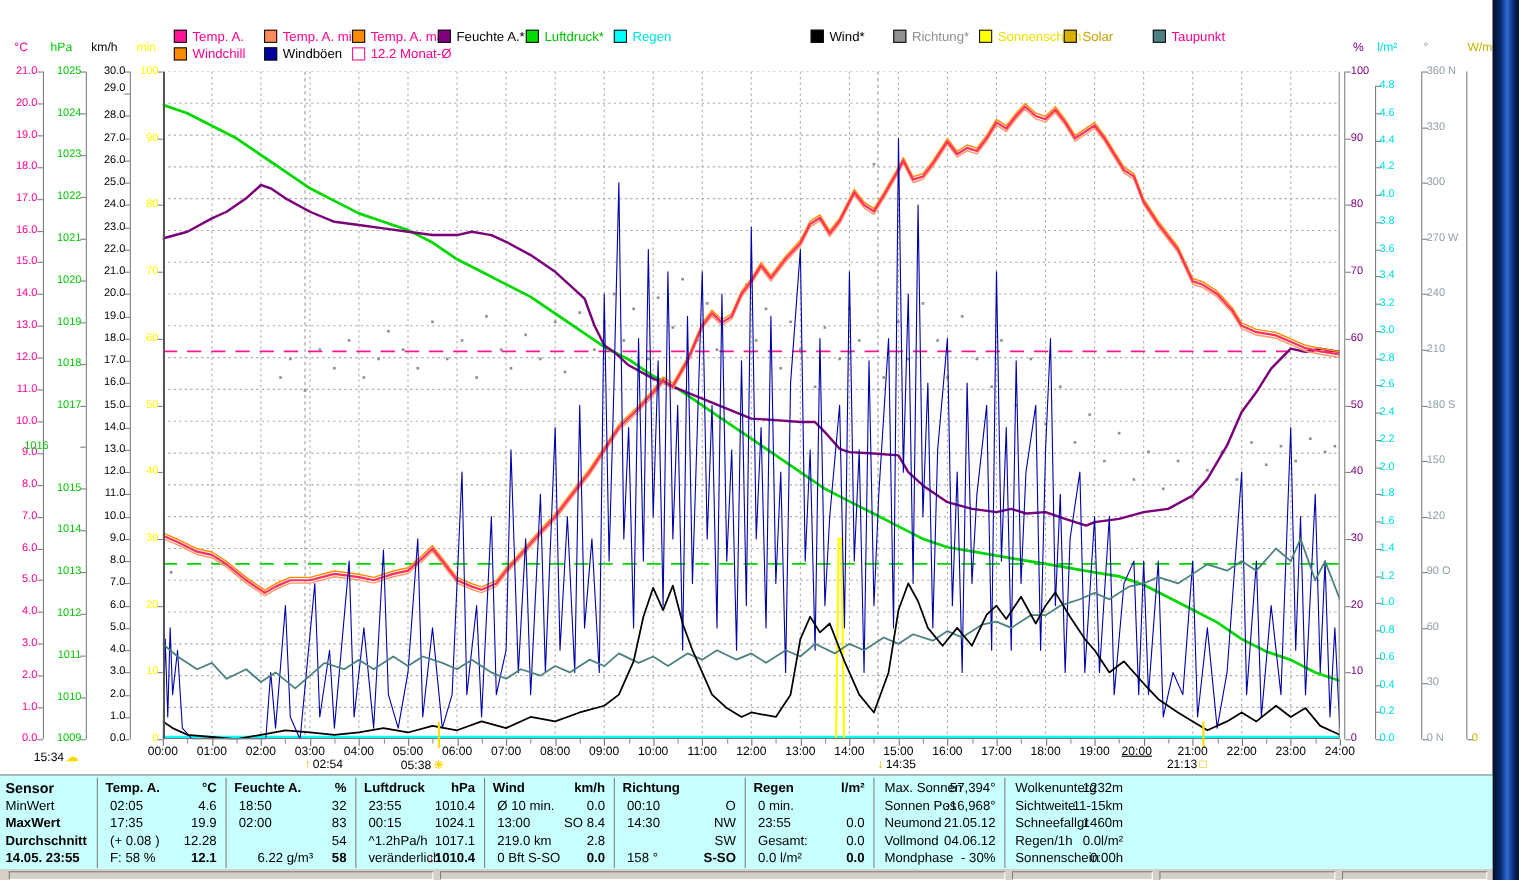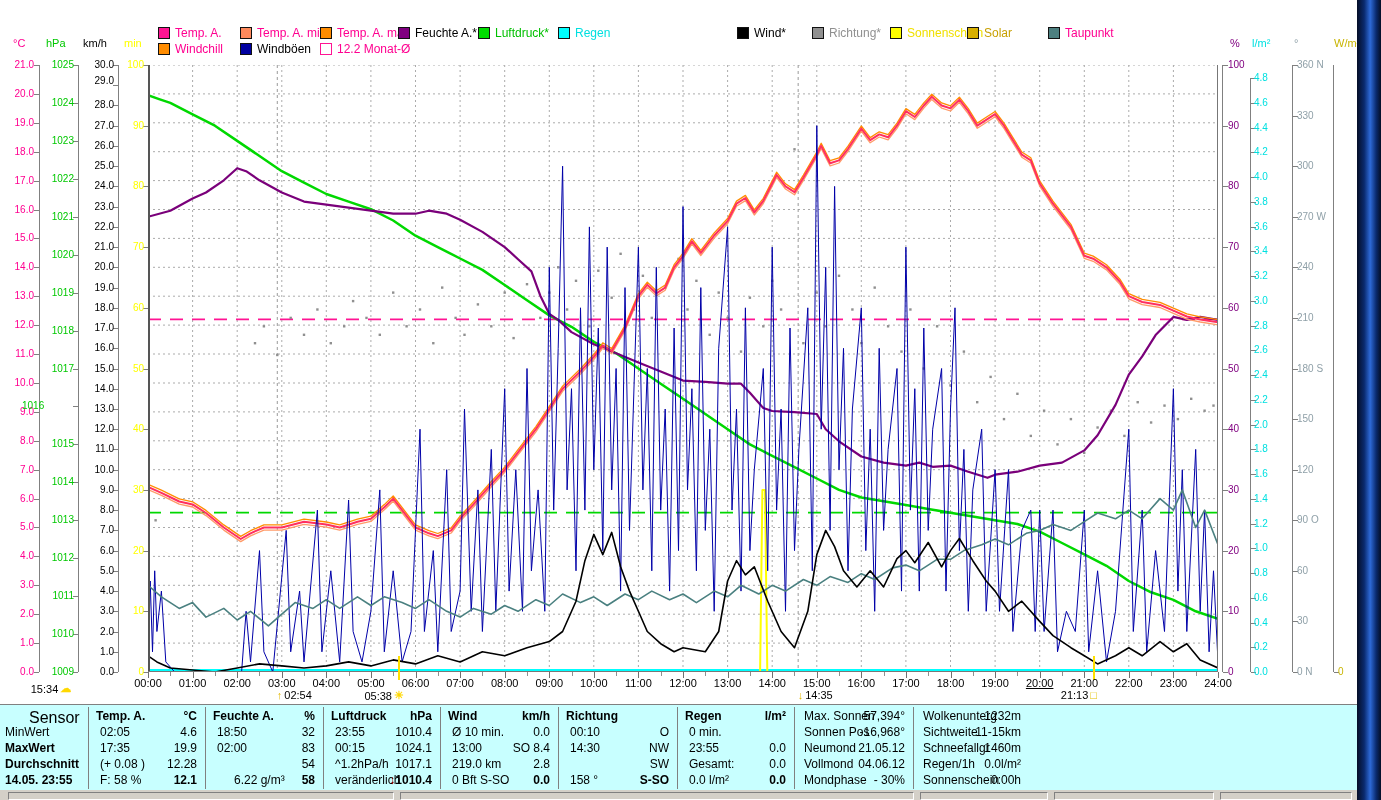--- a/index.html
+++ b/index.html
@@ -541,21 +541,21 @@
       <div style="position: absolute; left: 796.75px; top: 677px; width: 40px; text-align: center; font-size: 11px;">15:00</div>
       <div style="position: absolute; left: 861.333px; top: 672px; width: 1px; height: 6px; background: rgb(112, 112, 112);"></div>
       <div style="position: absolute; left: 841.333px; top: 677px; width: 40px; text-align: center; font-size: 11px;">16:00</div>
       <div style="position: absolute; left: 905.917px; top: 672px; width: 1px; height: 6px; background: rgb(112, 112, 112);"></div>
       <div style="position: absolute; left: 885.917px; top: 677px; width: 40px; text-align: center; font-size: 11px;">17:00</div>
       <div style="position: absolute; left: 950.5px; top: 672px; width: 1px; height: 6px; background: rgb(112, 112, 112);"></div>
       <div style="position: absolute; left: 930.5px; top: 677px; width: 40px; text-align: center; font-size: 11px;">18:00</div>
       <div style="position: absolute; left: 995.083px; top: 672px; width: 1px; height: 6px; background: rgb(112, 112, 112);"></div>
       <div style="position: absolute; left: 975.083px; top: 677px; width: 40px; text-align: center; font-size: 11px;">19:00</div>
       <div style="position: absolute; left: 1039.67px; top: 672px; width: 1px; height: 6px; background: rgb(112, 112, 112);"></div>
-      <div style="position: absolute; left: 1019.67px; top: 677px; width: 40px; text-align: center; font-size: 11px; text-decoration: underline;">20:00</div>
+      <div style="position: absolute; left: 1019.67px; top: 677px; width: 40px; font-size: 11px; text-decoration: underline;">20:00</div>
       <div style="position: absolute; left: 1084.25px; top: 672px; width: 1px; height: 6px; background: rgb(112, 112, 112);"></div>
       <div style="position: absolute; left: 1064.25px; top: 677px; width: 40px; text-align: center; font-size: 11px;">21:00</div>
       <div style="position: absolute; left: 1128.83px; top: 672px; width: 1px; height: 6px; background: rgb(112, 112, 112);"></div>
       <div style="position: absolute; left: 1108.83px; top: 677px; width: 40px; text-align: center; font-size: 11px;">22:00</div>
       <div style="position: absolute; left: 1173.42px; top: 672px; width: 1px; height: 6px; background: rgb(112, 112, 112);"></div>
       <div style="position: absolute; left: 1153.42px; top: 677px; width: 40px; text-align: center; font-size: 11px;">23:00</div>
       <div style="position: absolute; left: 1218px; top: 672px; width: 1px; height: 6px; background: rgb(112, 112, 112);"></div>
       <div style="position: absolute; left: 1198px; top: 677px; width: 40px; text-align: center; font-size: 11px;">24:00</div>
       <div style="position: absolute; left: 170.292px; top: 672px; width: 1px; height: 4px; background: rgb(144, 144, 144);"></div>
       <div style="position: absolute; left: 214.875px; top: 672px; width: 1px; height: 4px; background: rgb(144, 144, 144);"></div>
@@ -598,21 +598,21 @@
       <div style="position: absolute; left: 1079.92px; top: 689px; font-size: 11px; display: flex; align-items: center; white-space: nowrap; transform: translateX(-50%);">
         <span>21:13</span>
         <span style="color: rgb(227, 192, 0); font-size: 11px; margin: 0px 2px; font-weight: bold;">□</span>
       </div>
       <div style="position: absolute; left: 52px; top: 682px; font-size: 11px; display: flex; align-items: center; white-space: nowrap; transform: translateX(-50%);">
         <span>15:34</span>
         <span style="color: rgb(255, 216, 0); font-size: 11px; margin: 0px 2px; font-weight: bold;">☁</span>
       </div>
     </div>
   <div id="table-layer" style="background: rgb(200, 255, 255);">
-      <div style="position: absolute; left: 5px; top: 4px; font-weight: normal; font-size: 16px; white-space: nowrap; margin-left: 24px;">Sensor</div>
+      <div style="position: absolute; left: 5px; top: 4px; font-weight: bold; font-size: 13px; white-space: nowrap;">Sensor</div>
       <div style="position: absolute; left: 5px; top: 20px; font-weight: normal; font-size: 12px; white-space: nowrap;">MinWert</div>
       <div style="position: absolute; left: 5px; top: 36px; font-weight: bold; font-size: 12px; white-space: nowrap;">MaxWert</div>
       <div style="position: absolute; left: 5px; top: 52px; font-weight: bold; font-size: 12px; white-space: nowrap;">Durchschnitt</div>
       <div style="position: absolute; left: 5px; top: 68px; font-weight: bold; font-size: 12px; white-space: nowrap;">14.05. 23:55</div>
       <div style="position: absolute; left: 96px; top: 4px; font-weight: bold; font-size: 12px; white-space: nowrap;">Temp. A.</div>
       <div style="position: absolute; left: 141px; top: 4px; width: 56px; text-align: right; font-weight: bold; font-size: 12px;">°C</div>
       <div style="position: absolute; left: 100px; top: 20px; font-size: 12px; white-space: nowrap;">02:05</div>
       <div style="position: absolute; left: 131px; top: 20px; width: 66px; text-align: right; font-size: 12px; font-weight: normal;">4.6</div>
       <div style="position: absolute; left: 100px; top: 36px; font-size: 12px; white-space: nowrap;">17:35</div>
       <div style="position: absolute; left: 131px; top: 36px; width: 66px; text-align: right; font-size: 12px; font-weight: normal;">19.9</div>

